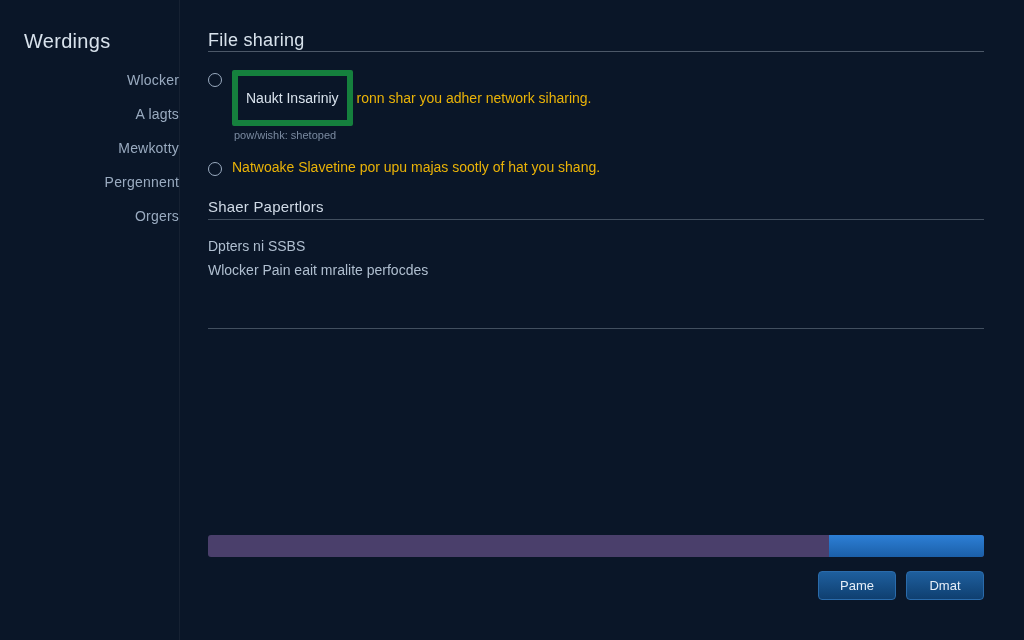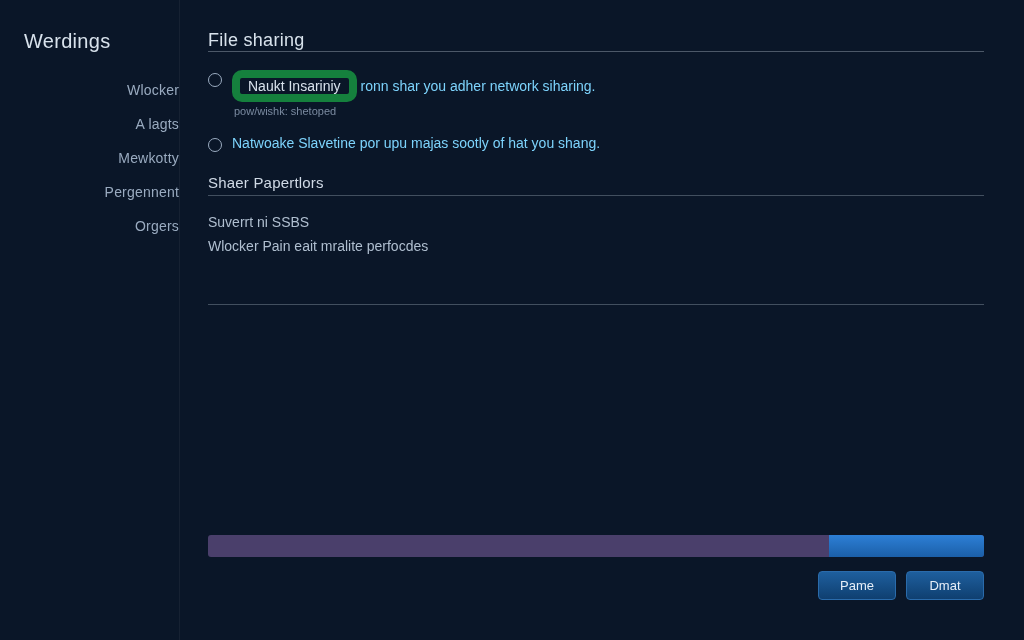--- a/index.html
+++ b/index.html
@@ -14,21 +14,21 @@
     }
     .sidebar {
       width: 180px;
       padding: 30px 0 0 24px;
       border-right: 1px solid rgba(255,255,255,0.05);
     }
     .sidebar-title {
       font-size: 20px;
       font-weight: 400;
       color: #d8e2ec;
-      margin-bottom: 20px;
+      margin-bottom: 10px;
       letter-spacing: 0.3px;
     }
     .sidebar-item {
       display: block;
       font-size: 14px;
       color: #9aabc0;
       padding: 9px 0;
       cursor: pointer;
       letter-spacing: 0.2px;
       text-align: right;
@@ -61,34 +61,34 @@
       height: 14px;
       border: 1.5px solid #9aabc0;
       border-radius: 50%;
       flex-shrink: 0;
       margin-top: 3px;
       cursor: pointer;
     }
     .radio-content { flex: 1; }
     .radio-label-highlight {
       display: inline-block;
-      border: 8px solid #15803d;
-      padding: 0 8px;
-      border-radius: 10px;
+      border: 6px solid #15803d;
+      padding: 14px 8px;
+      border-radius: 2px;
       color: #d8e2ec;
       font-size: 14px;
     }
     .radio-desc-sub {
       font-size: 11px;
       color: #7a8aa0;
       margin-top: 3px;
       padding-left: 2px;
     }
     .radio-desc-inline {
-      color: #7dd3fc;
+      color: #eab308;
       font-size: 14px;
       text-align: center;
     }
     .section-label {
       font-size: 15px;
       color: #d0dae6;
       margin-top: 22px;
       margin-bottom: 4px;
       letter-spacing: 0.2px;
     }
@@ -175,21 +175,21 @@
   <div class="radio-row">
     <span class="radio-circle"></span>
     <div class="radio-content">
       <span class="radio-desc-inline">Natwoake Slavetine por upu majas sootly of hat you shang.</span>
     </div>
   </div>
 
   <div class="section-label">Shaer Papertlors</div>
   <hr class="section-rule">
 
-  <div class="prop-line">Suverrt ni SSBS</div>
+  <div class="prop-line">Dpters ni SSBS</div>
   <div class="prop-line">Wlocker Pain eait mralite perfocdes</div>
 
   <hr class="footer-rule">
 
   <div class="footer">
     <div class="progress-track">
       <div class="progress-fill"></div>
     </div>
     <div class="button-row">
       <button class="btn">Pame</button>

